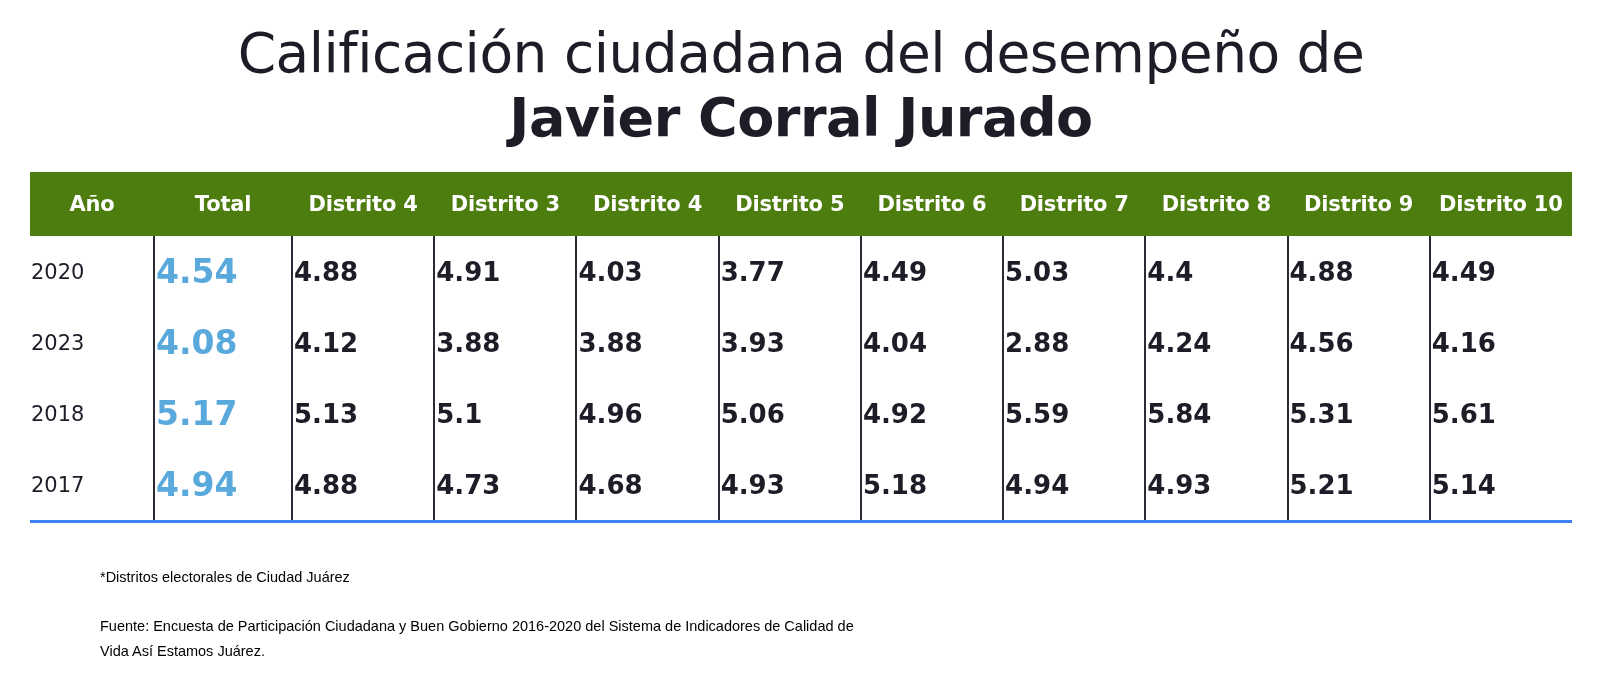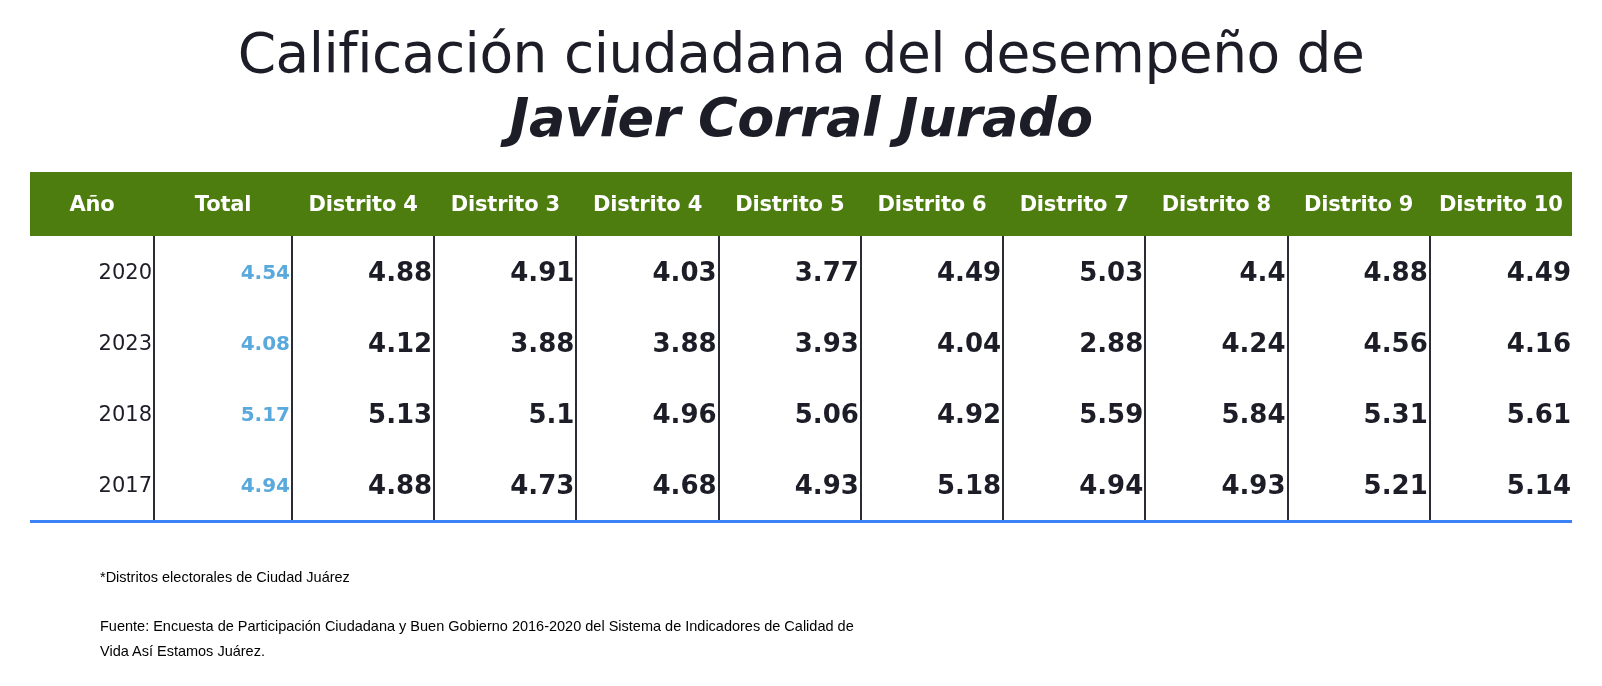--- a/index.html
+++ b/index.html
@@ -34,21 +34,20 @@
     letter-spacing: -0.5px;
     color: #1d1d28;
   }
   .title-line2 {
     font-family: "DejaVu Sans", sans-serif;
     font-size: 54px;
     line-height: 64px;
     font-weight: 700;
     letter-spacing: -0.5px;
     color: #1d1d28;
-    font-style: italic;
   }
 
   
   .table-wrap {
     margin: 22px 30px 0 30px;
   }
   table.grade-table {
     border-collapse: collapse;
     width: 1542px;
     table-layout: fixed;
@@ -65,37 +64,37 @@
     letter-spacing: -0.2px;
   }
   table.grade-table thead th.col-year {
     width: 122px;
   }
   table.grade-table thead th.col-total {
     width: 136px;
   }
   table.grade-table tbody td {
     height: 69px;
-    text-align: right;
+    text-align: left;
     vertical-align: middle;
     font-size: 26px;
     font-weight: 700;
     font-family: "DejaVu Sans", sans-serif;
     color: #1d1d28;
     border-left: 2px solid #2b2b35;
   }
   table.grade-table tbody td.cell-year {
     font-size: 21px;
     font-weight: 400;
     border-left: none;
     color: #1d1d28;
   }
   table.grade-table tbody td.cell-total {
     color: #5aa9dd;
-    font-size: 20px;
+    font-size: 33px;
   }
   table.grade-table tbody tr:last-child td {
     border-bottom: 3px solid #3b82f6;
   }
 
   
   .notes {
     margin: 42px 0 0 100px;
     font-size: 14.5px;
     line-height: 25px;

